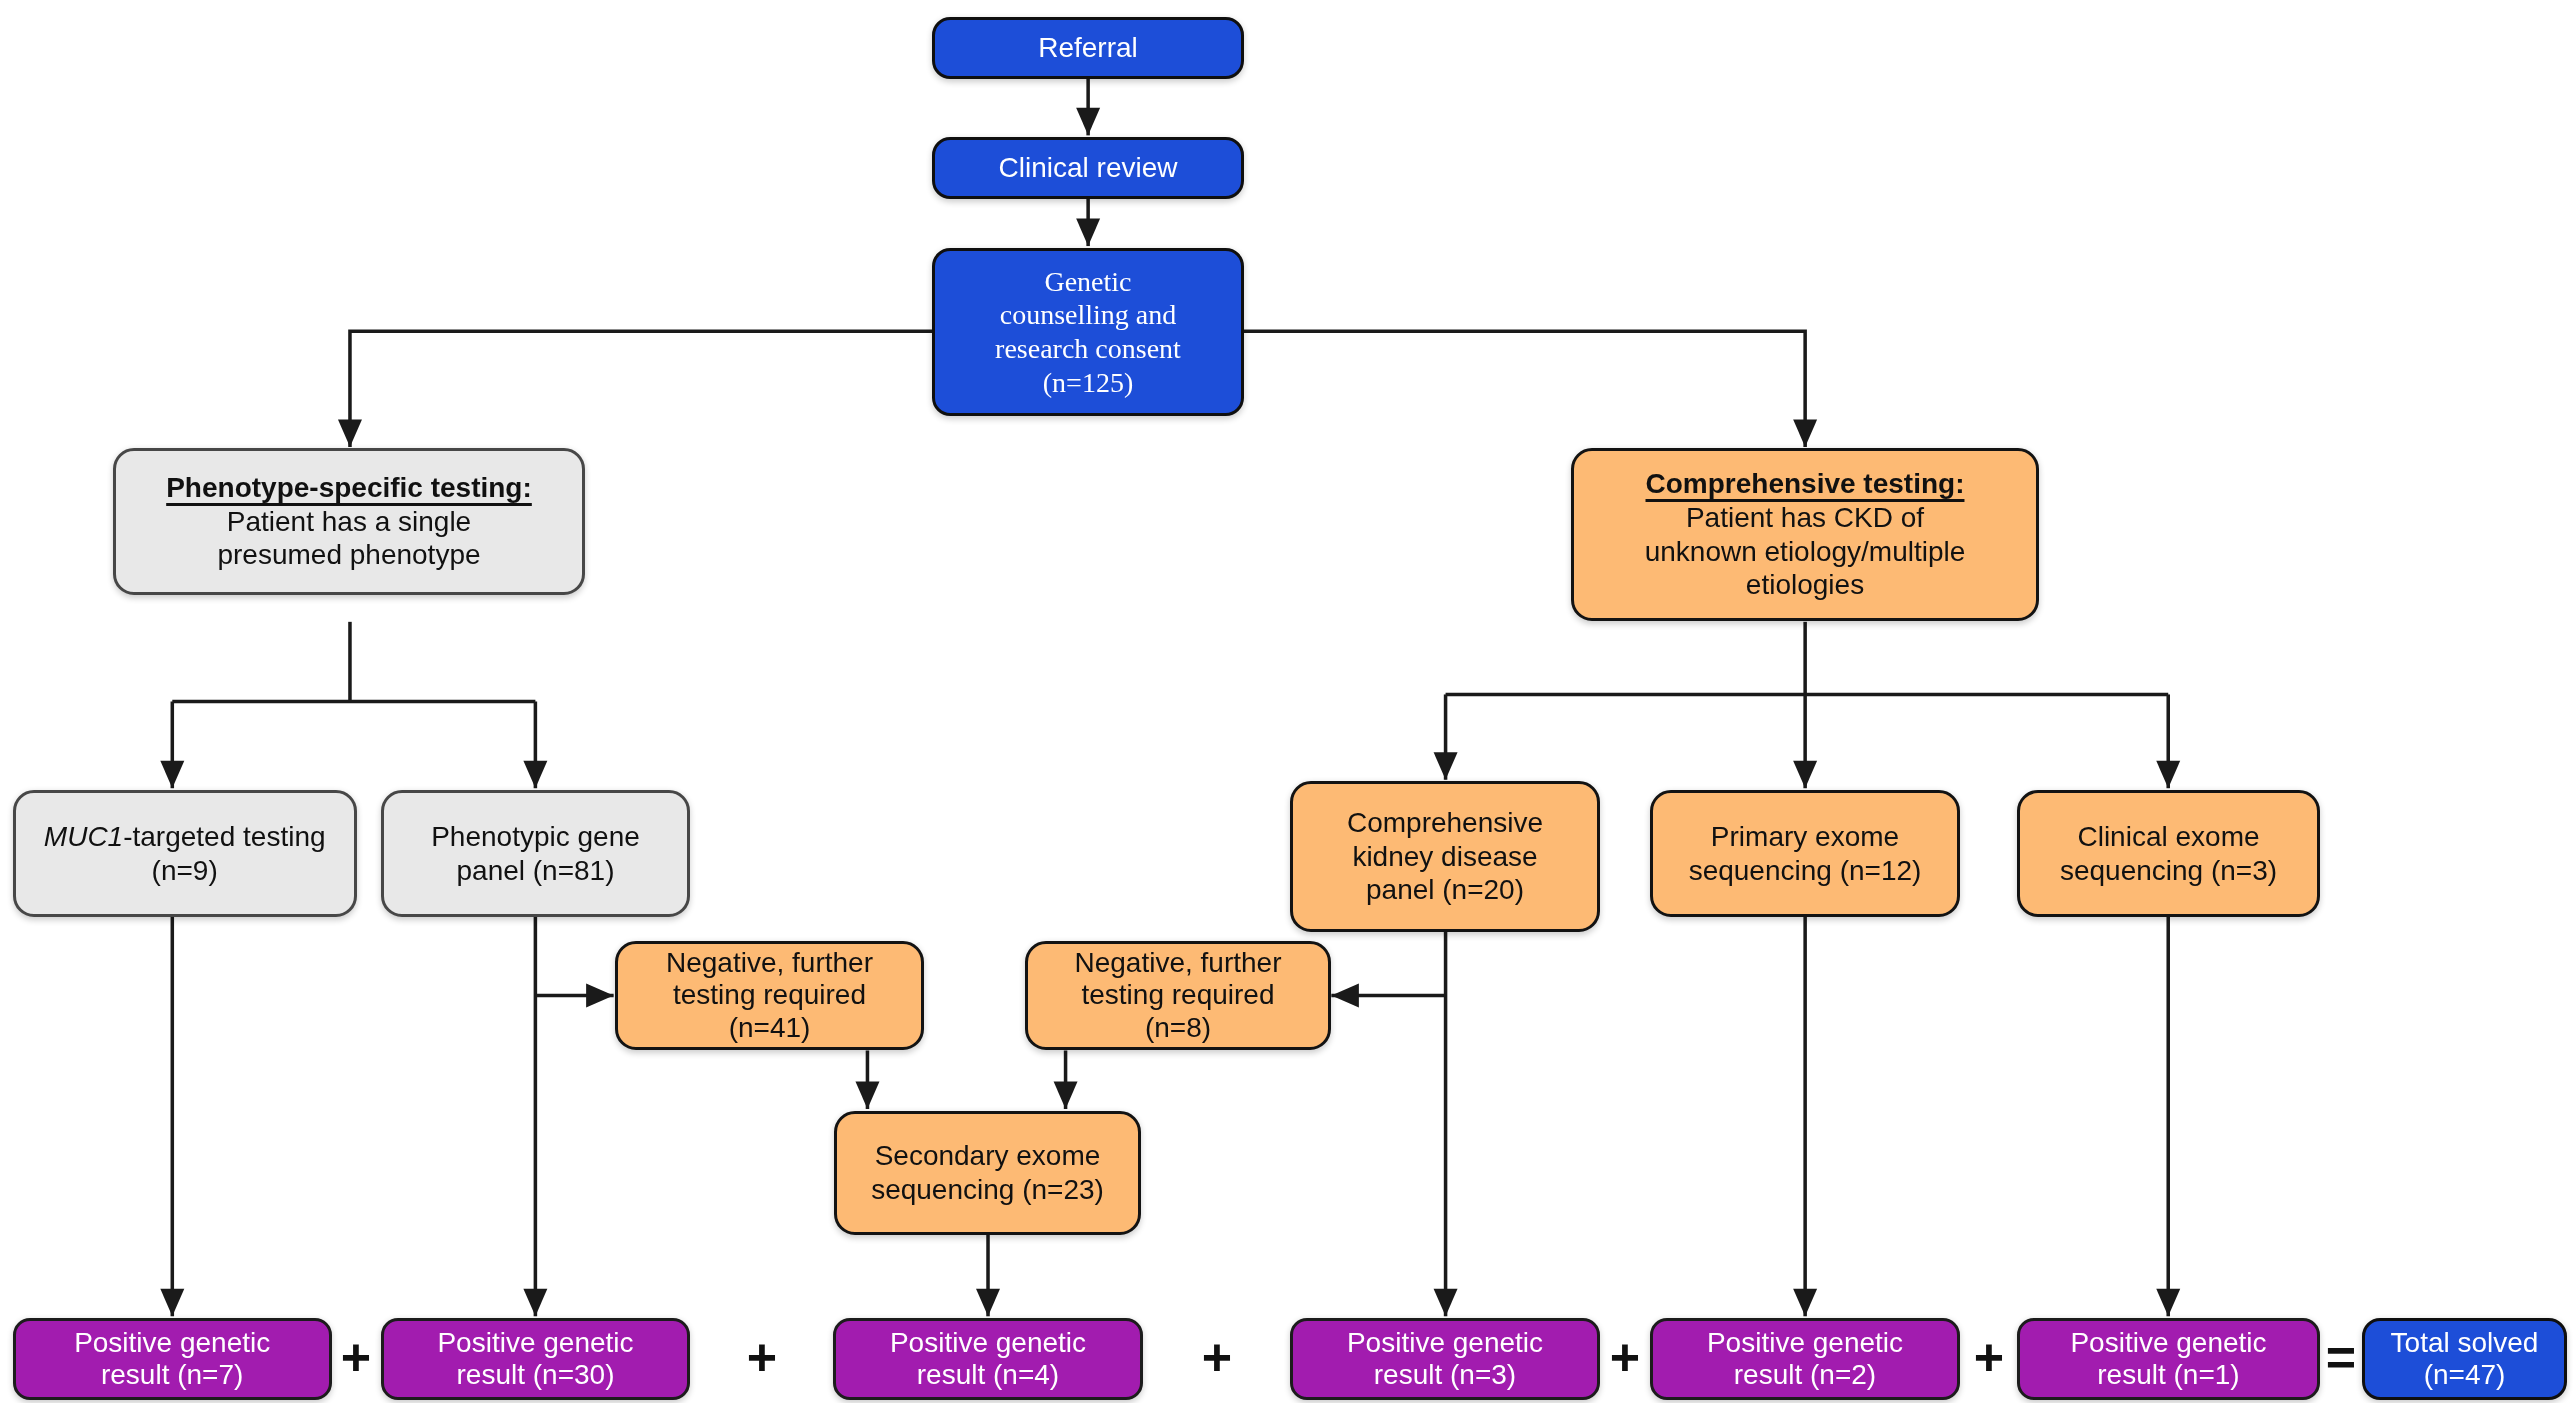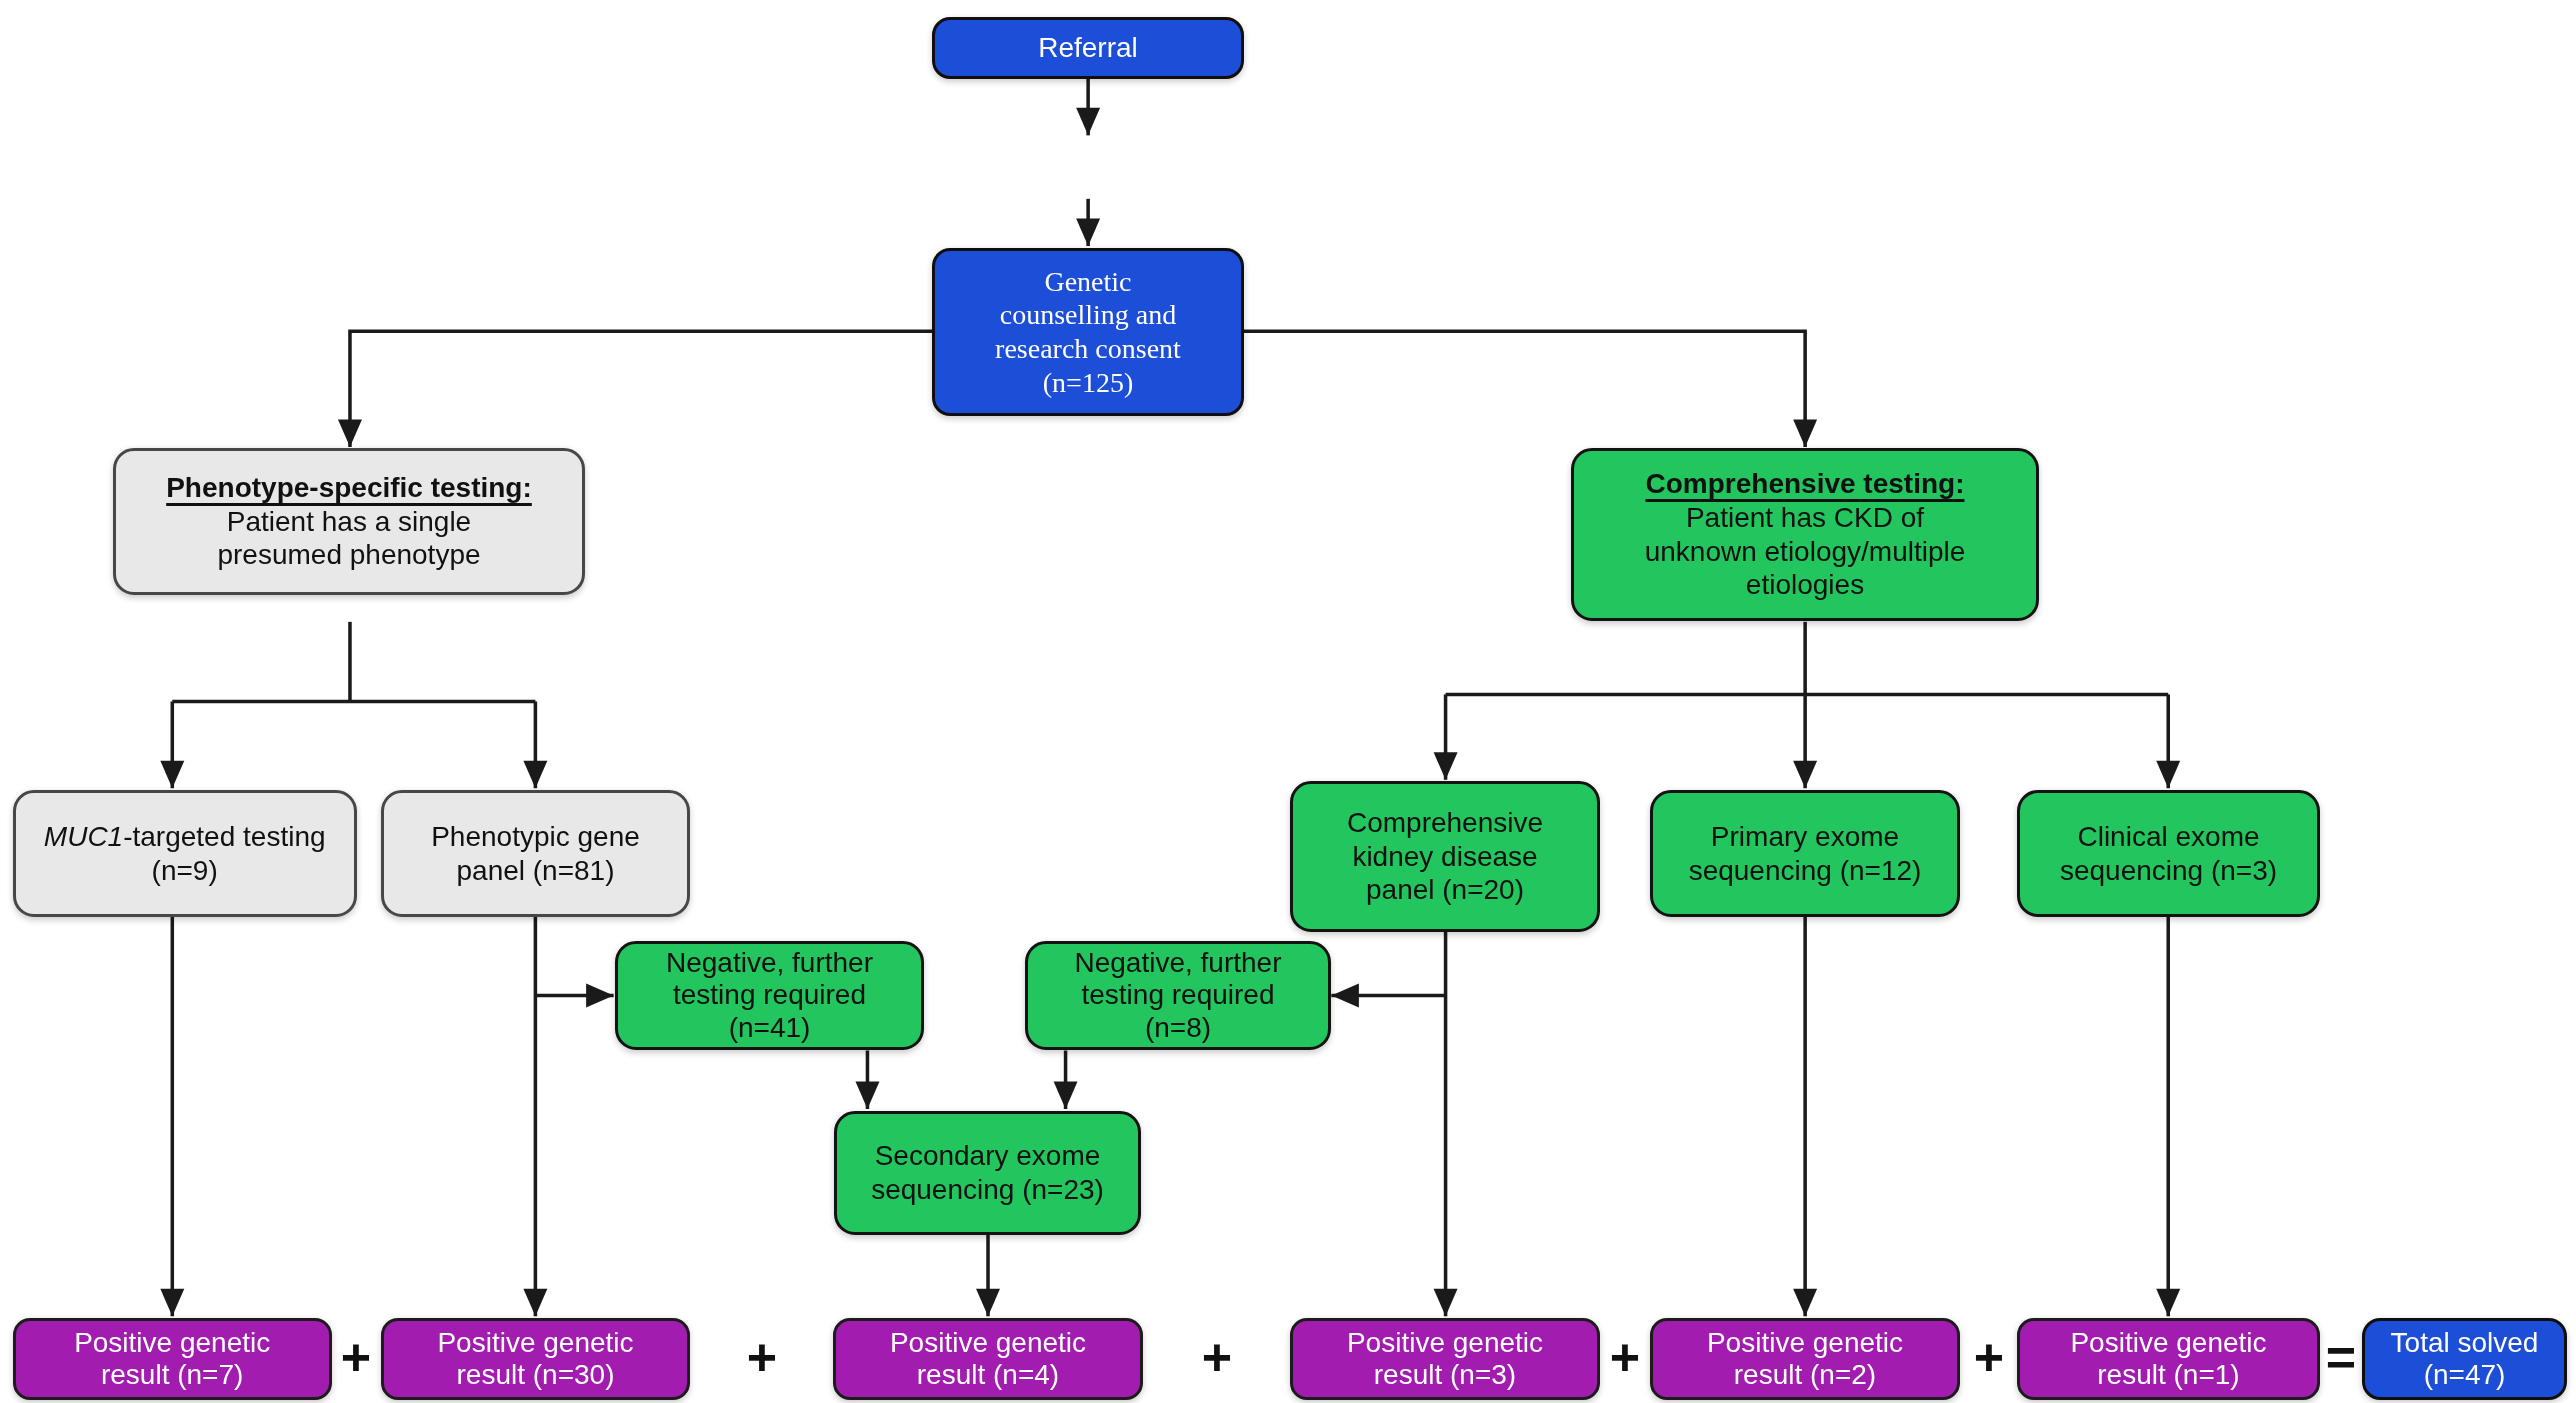--- a/index.html
+++ b/index.html
@@ -49,21 +49,21 @@
     border: 3.5px solid #0f0f0f;
     color: #ffffff;
     border-radius: 18.3px;
   }
   .light {
     background: #e8e8e8;
     border: 3.5px solid #474747;
     border-radius: 21px;
   }
   .white {
-    background: #22c55e;
+    background: #fdba74;
     border: 3.5px solid #131313;
     border-radius: 21px;
   }
   .gray {
     background: #a21caf;
     border: 3.5px solid #1c1c1c;
     color: #ffffff;
     border-radius: 17px;
   }
   .gene-italic { font-style: italic; }
@@ -111,20 +111,23 @@
       <path d="M1401 1751 L1401 1867" marker-end="url(#arrow)"></path>
       <path d="M2560 1300 L2560 1867" marker-end="url(#arrow)"></path>
       <path d="M3075 1300 L3075 1867" marker-end="url(#arrow)"></path>
     </g>
   </svg>
 
   <div class="node dark" style="left:932px; top:17px; width:312px; height:62px;">
     <div class="label">Referral</div>
   </div>
 
+  <div class="node dark" style="left:932px; top:137px; width:312px; height:62px;">
+    <div class="label">Clinical review</div>
+  </div>
 
   <div class="node dark" style="left:932px; top:248px; width:312px; height:168px;font-family:Liberation Serif, serif;">
     <div class="label">Genetic
 counselling and
 research consent
 (n=125)</div>
   </div>
 
   <div class="node light" style="left:113px; top:448px; width:472px; height:147px;">
     <div class="heading">Phenotype-specific testing:</div>

